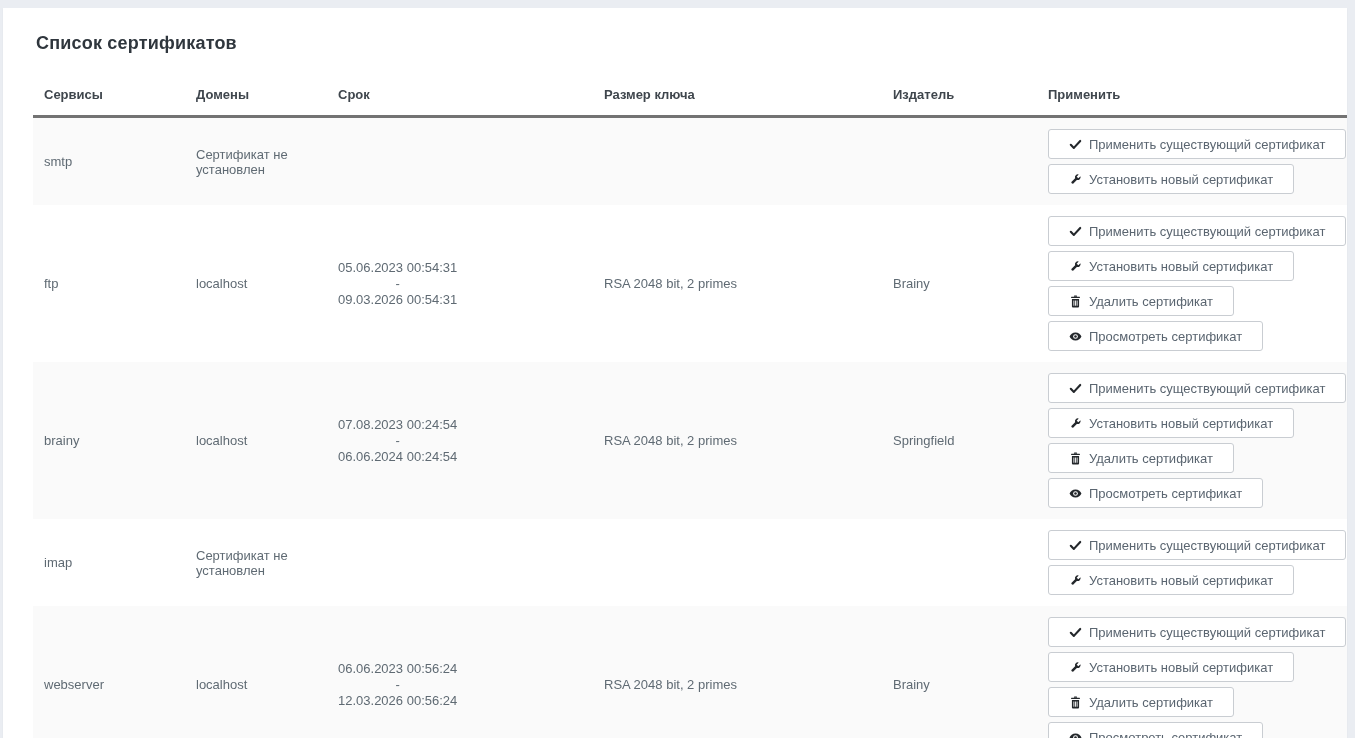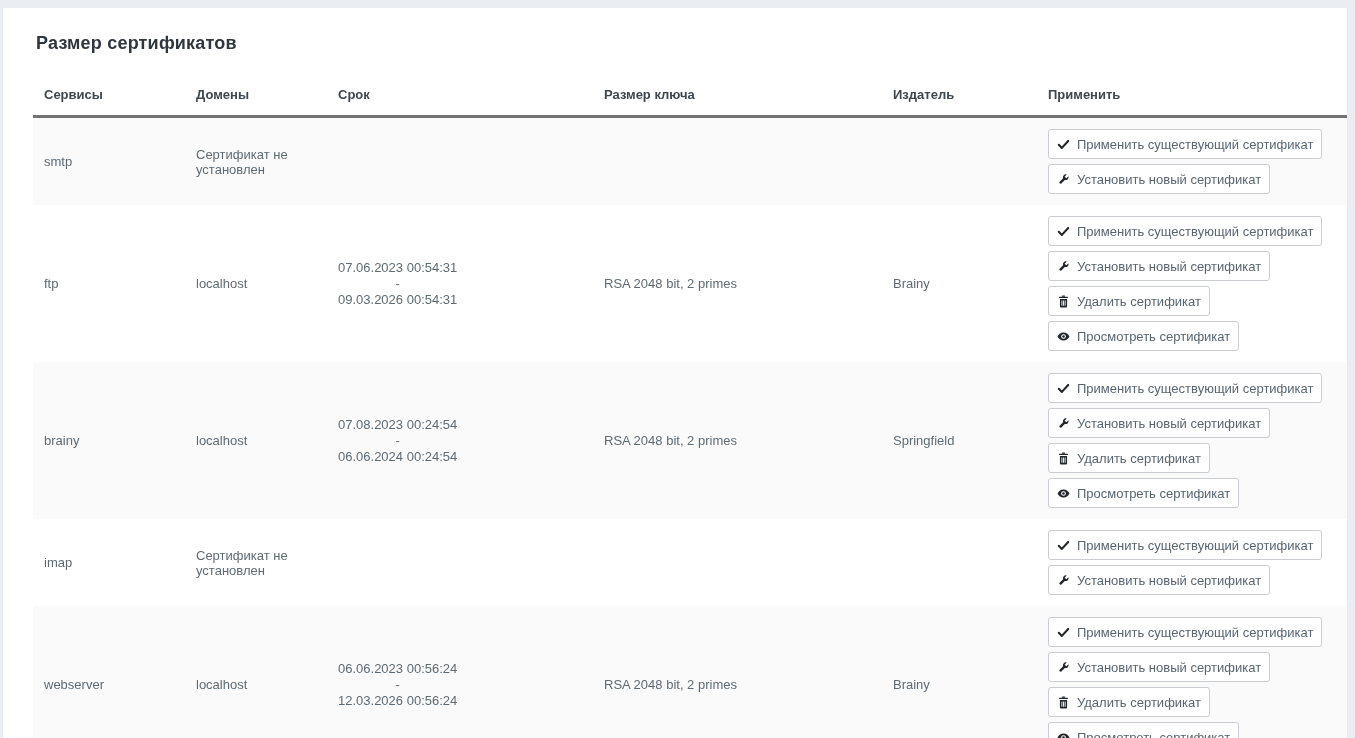--- a/index.html
+++ b/index.html
@@ -52,21 +52,21 @@
     line-height: 16px;
   }
   .actions-cell { padding-top: 6px !important; padding-bottom: 6px !important; }
   .act-btn {
     display: flex;
     align-items: center;
     gap: 7px;
     width: fit-content;
     height: 30px;
     margin: 5px 0;
-    padding: 0 8px;
+    padding: 0 20px;
     background: #ffffff;
     border: 1px solid #c9cdd2;
     border-radius: 3px;
     font-family: "Liberation Sans", sans-serif;
     font-size: 13px;
     color: #5a6570;
     cursor: pointer;
     white-space: nowrap;
   }
   .ico { display: inline-flex; width: 13px; height: 13px; flex: 0 0 13px; }
@@ -93,21 +93,21 @@
     </g>
     <g id="i-eye">
       <path fill="#23272b" d="M8 3 C4.4 3 1.7 5.4 0.7 8 C1.7 10.6 4.4 13 8 13 C11.6 13 14.3 10.6 15.3 8 C14.3 5.4 11.6 3 8 3 Z"></path>
       <circle cx="8" cy="8" r="2.9" fill="#ffffff"></circle>
       <circle cx="8" cy="8" r="1.6" fill="#23272b"></circle>
     </g>
   </defs>
 </svg>
 
 <div class="card">
-  <h1 class="page-title">Размер сертификатов</h1>
+  <h1 class="page-title">Список сертификатов</h1>
 
   <table class="certs">
     <colgroup>
       <col style="width:152px">
         <col style="width:142px">
         <col style="width:266px">
       <col style="width:289px">
         <col style="width:155px">
         <col>
     </colgroup>
@@ -147,21 +147,21 @@
             <span>Установить новый сертификат</span>
           </button>
         </td>
       </tr>
 
       <tr>
         <td>ftp</td>
         <td>localhost</td>
         <td>
           <div class="term-block">
-            <div>07.06.2023 00:54:31</div>
+            <div>05.06.2023 00:54:31</div>
             <div>-</div>
             <div>09.03.2026 00:54:31</div>
           </div>
         </td>
         <td>RSA 2048 bit, 2 primes</td>
         <td>Brainy</td>
         <td class="actions-cell">
           <button class="act-btn">
             <span class="ico">
                 <svg viewBox="0 0 16 16">

